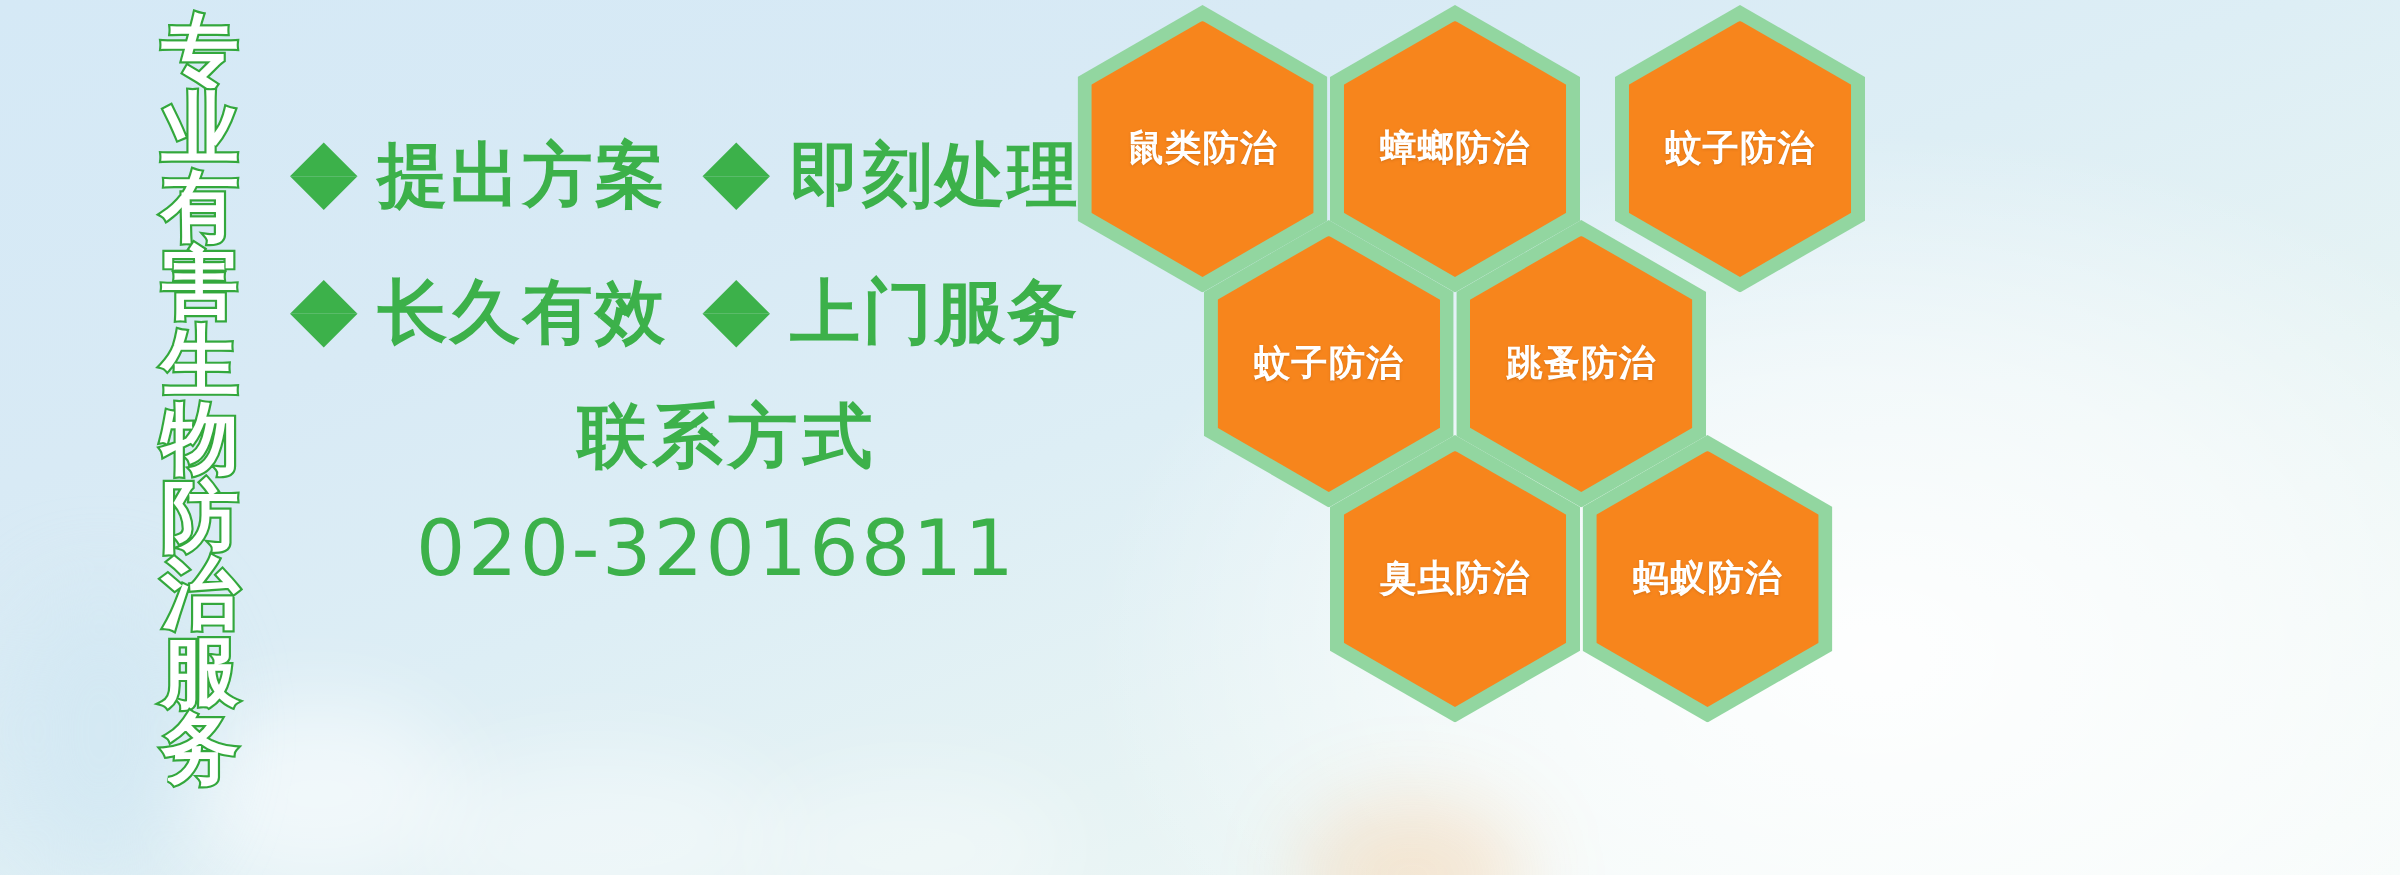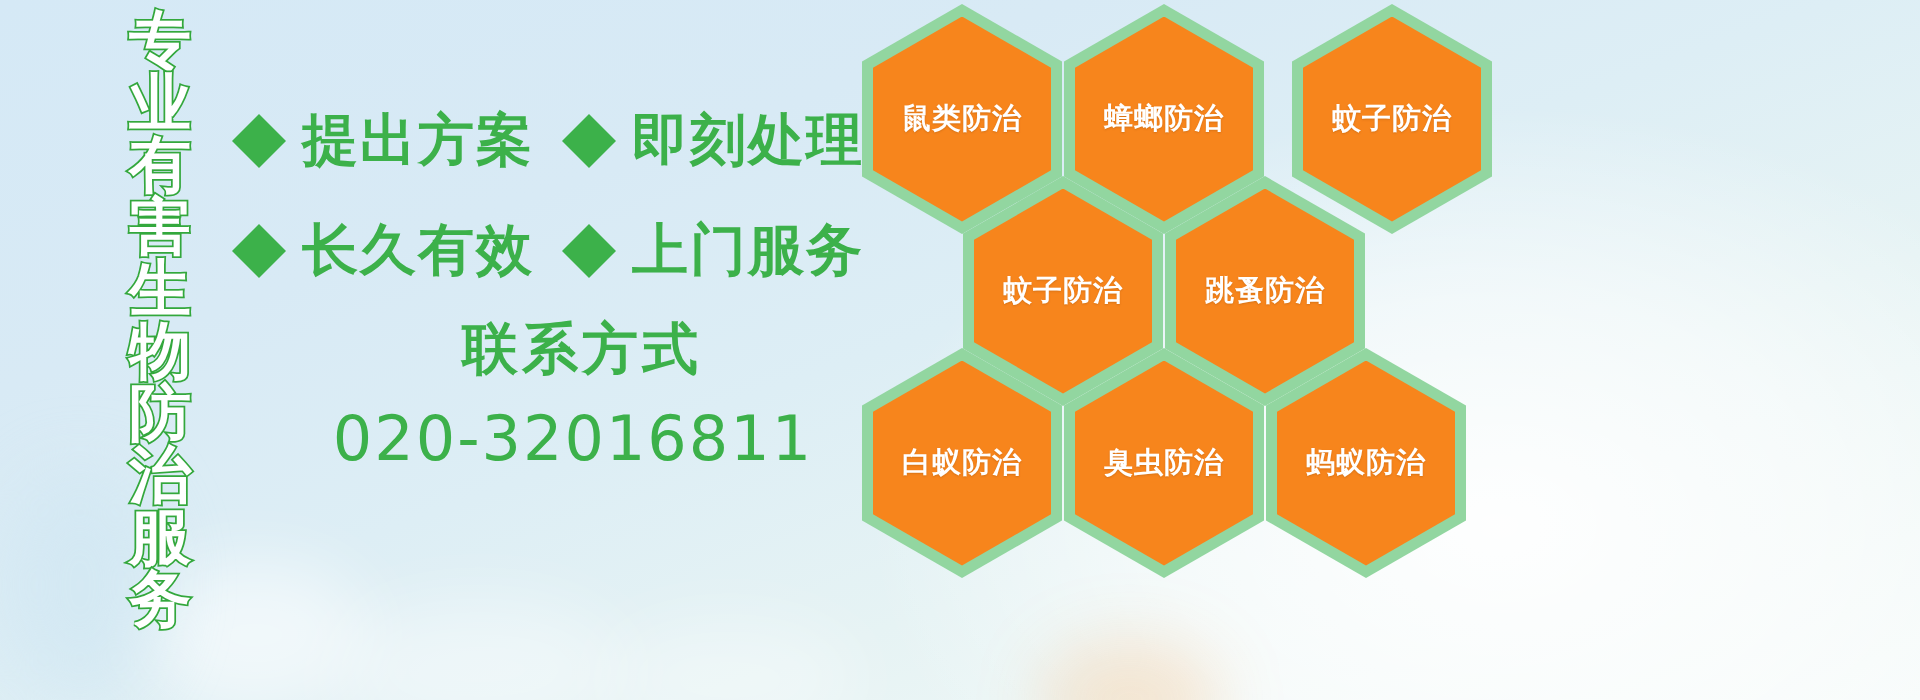--- a/index.html
+++ b/index.html
@@ -245,25 +245,20 @@
       <div class="inner">
         <span class="label">蚊子防治</span>
       </div>
     </div>
     <div class="hex" style="left:303px; top:180px;">
       <div class="inner">
         <span class="label">跳蚤防治</span>
       </div>
     </div>
 
-    <div class="hex" style="left:0px;   top:352px;">
-      <div class="inner">
-        <span class="label">白蚁防治</span>
-      </div>
-    </div>
     <div class="hex" style="left:202px; top:352px;">
       <div class="inner">
         <span class="label">臭虫防治</span>
       </div>
     </div>
     <div class="hex" style="left:404px; top:352px;">
       <div class="inner">
         <span class="label">蚂蚁防治</span>
       </div>
     </div>

